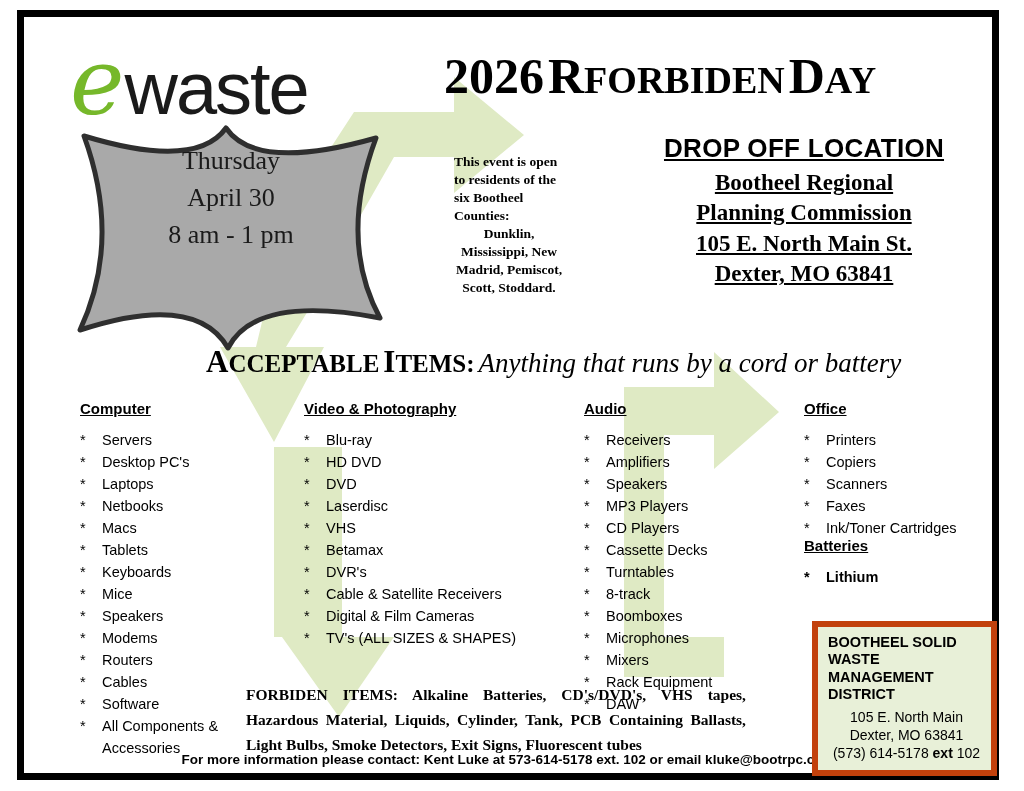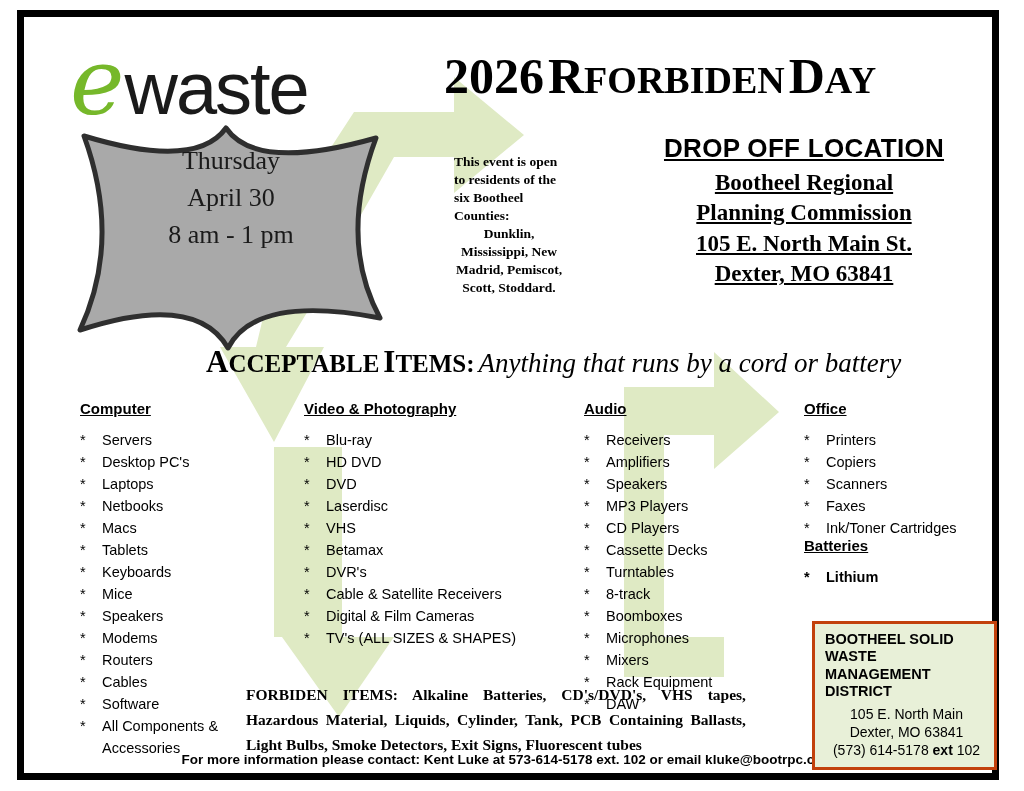--- a/index.html
+++ b/index.html
@@ -183,21 +183,21 @@
     font-weight: bold;
     text-decoration: underline;
   }
   #batteries li { font-weight: bold; }
   
   #district {
     position: absolute;
     left: 788px;
     top: 604px;
     width: 185px;
-    border: 3px solid #c2410c;
+    border: 6px solid #c2410c;
     background: #e8f0d8;
     box-sizing: border-box;
     padding: 7px 6px 8px 10px;
     z-index: 4;
     color: #000;
   }
   #district .dtitle {
     font-family: "Liberation Sans", sans-serif;
     font-weight: bold;
     font-size: 14.5px;

